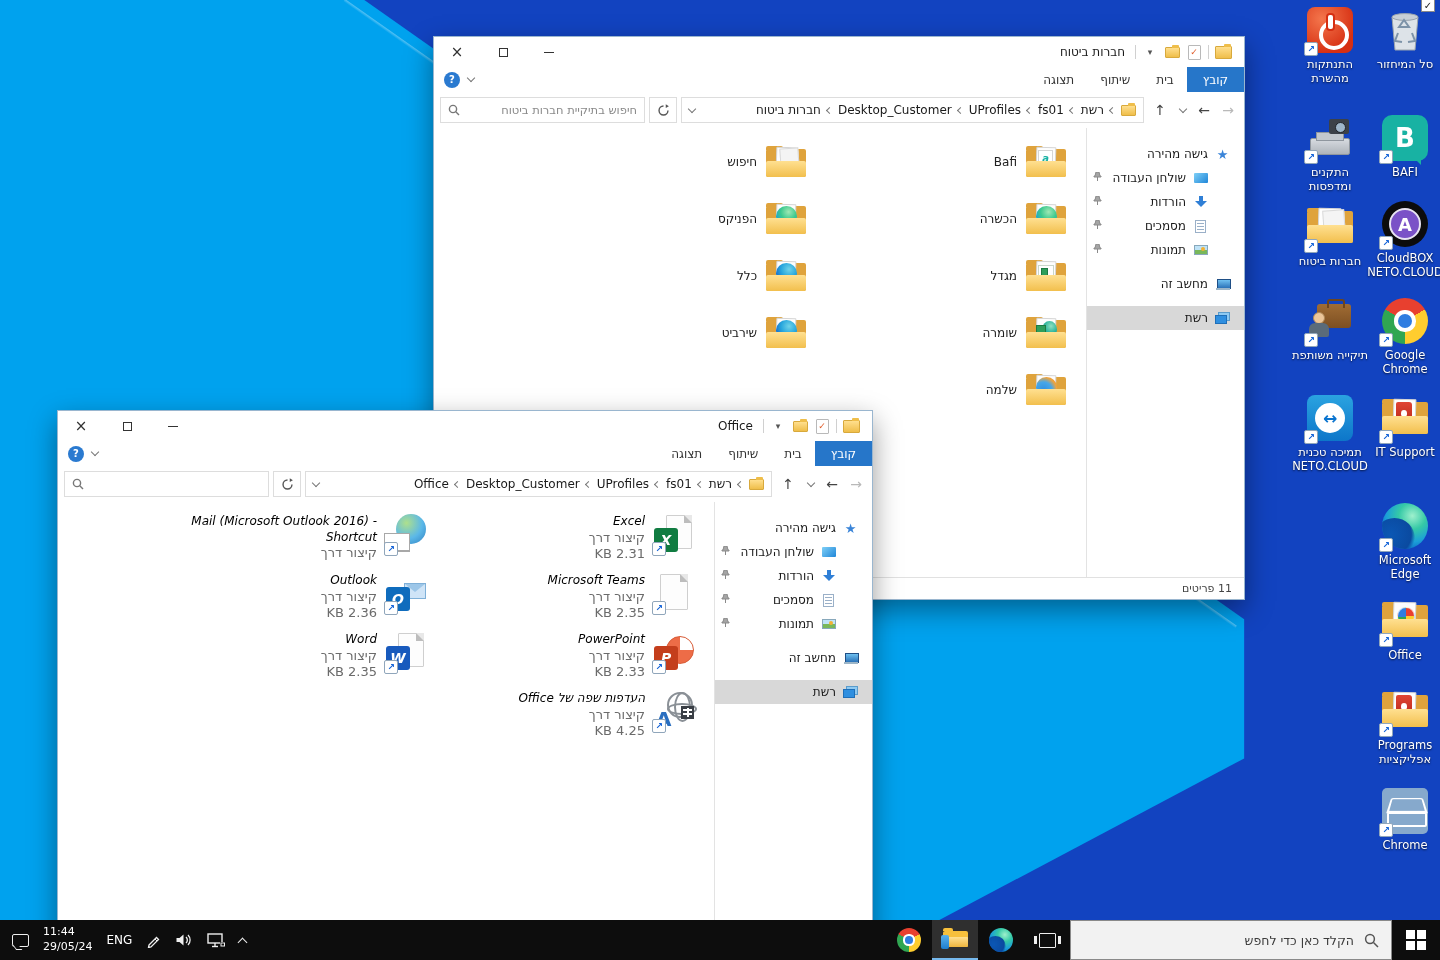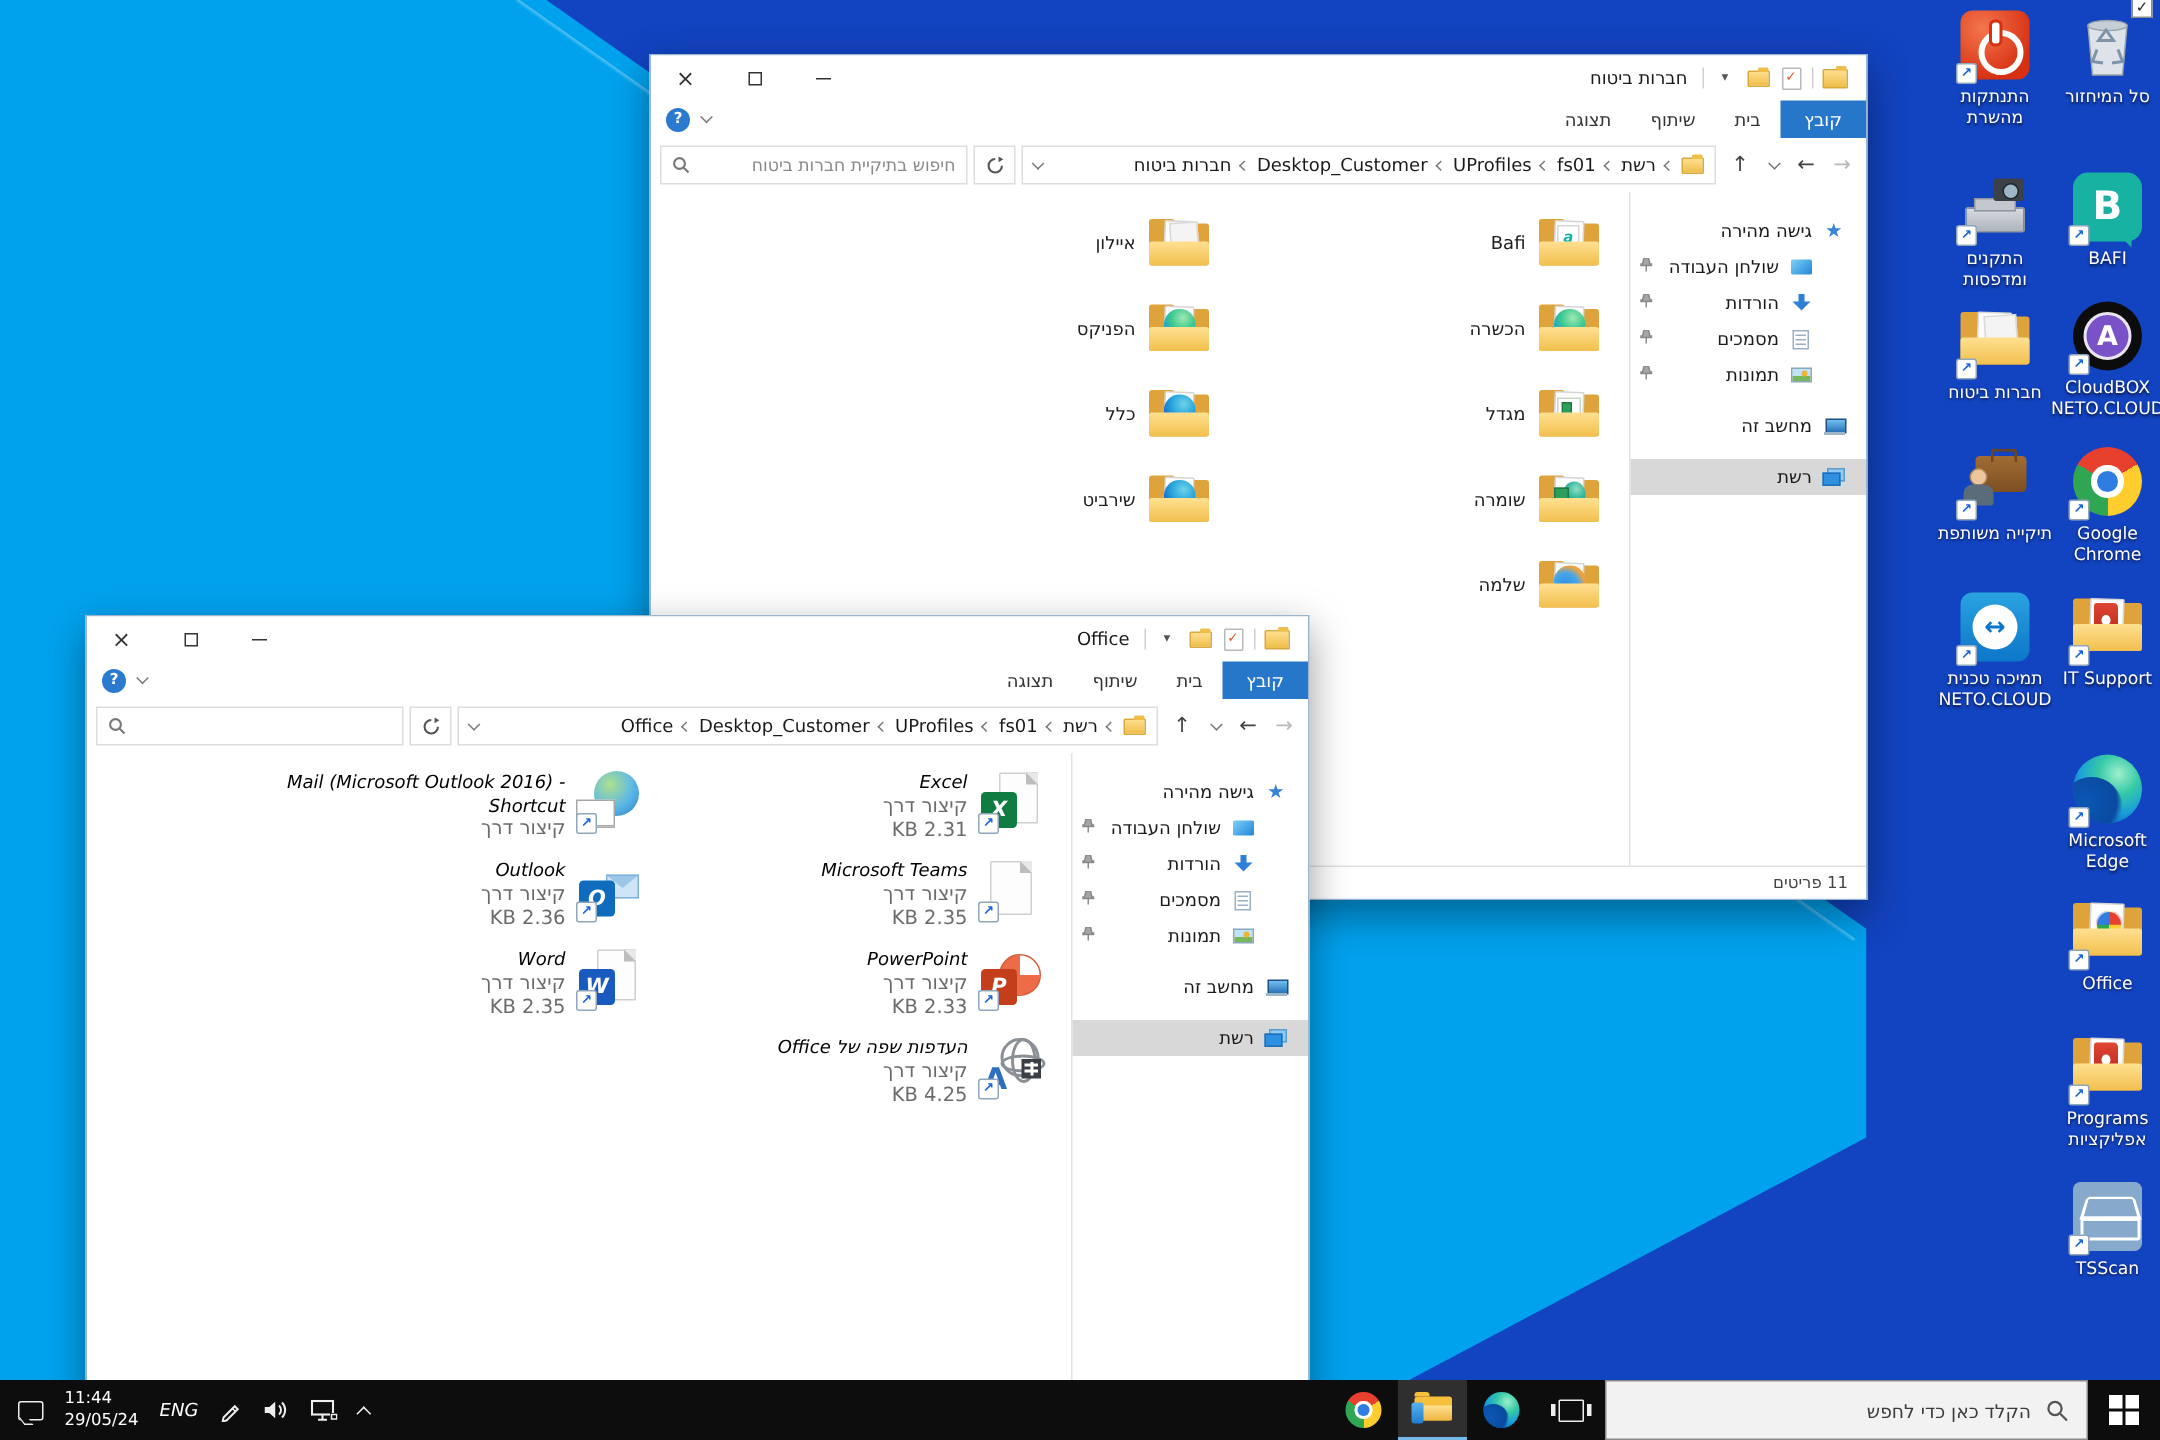--- a/index.html
+++ b/index.html
@@ -188,21 +188,21 @@
   .fi-hanzi::after { content:""; position:absolute; left:6px; top:2px; width:1.5px; height:9px; background:#fff; }
 
   .statusbar { height:22px; flex:none; border-top:1px solid #e1e1e1; display:flex; direction:rtl; align-items:center; padding:0 12px; font-size:11px; color:#444; background:#fff; }
 
   
   .taskbar { position:absolute; left:0; bottom:0; width:1440px; height:40px; background:#0d0d0d; display:flex; align-items:stretch; z-index:100; }
   .tray { display:flex; align-items:center; gap:14px; padding:0 12px; }
   .tray-bubble { width:17px; height:13px; border:1.4px solid #eee; border-radius:2px; position:relative; }
   .tray-bubble::after { content:""; position:absolute; left:1px; bottom:-4px; width:5px; height:5px; background:#0d0d0d; border-left:1.4px solid #eee; border-bottom:1.4px solid #eee; transform:skewX(38deg); }
   .clock { display:flex; flex-direction:column; color:#fff; font-size:11px; line-height:1.35; }
-  .lang { color:#fff; font-size:12px;font-style:italic; }
+  .lang { color:#fff; font-size:12px; }
   .chevup { width:7px; height:7px; border:solid #eee; border-width:0 1.6px 1.6px 0; transform:rotate(-135deg); margin-top:4px; }
   .tb-spacer { flex:1; }
   .tbtn { width:46px; display:flex; align-items:center; justify-content:center; }
   .tbtn.active { background:rgba(255,255,255,.14); border-bottom:2px solid #76b9ed; }
   .chrome-mini { width:24px; height:24px; }
   .chrome-mini::after { inset:27%; } .chrome-mini::before { inset:34%; }
   .edge-mini { width:24px; height:24px; }
   .tb-folder { position:relative; width:25px; height:20px; }
   .tb-folder .bk { position:absolute; inset:2px 0 2px 0; background:#f7c03c; border-radius:2px; }
   .tb-folder .bk::before { content:""; position:absolute; top:-3px; left:0; width:10px; height:3px; background:#f7c03c; border-radius:2px 2px 0 0; }
@@ -366,21 +366,21 @@
       <span class="scut">↗</span>
       </div>
     <div class="dlabel">Programs אפליקציות</div>
   </div>
 
   <div class="dicon" style="left:1366px;top:787px">
     <div class="dimg">
         <div class="tile-art tsscan-tile"></div>
       <span class="scut">↗</span>
       </div>
-    <div class="dlabel">TSScan</div>
+    <div class="dlabel">Chrome</div>
   </div>
 
   <div class="window" style="left:433px;top:36px;width:812px;height:564px;z-index:10">
     <div class="titlebar">
       <div class="controls">
         <span class="ctl close">×</span>
         <span class="ctl">
             <span class="maxbox"></span>
           </span>
         <span class="ctl">
@@ -554,21 +554,21 @@
           </div>
         </div>
         <div class="fcol w1">
           <div class="tile">
             <span class="ffolder">
                 <i class="fback"></i>
                 <i class="fpaper"></i>
                 <i class="fpaper2"></i>
                 <i class="ffront"></i>
               </span>
-            <div class="tlabel">איילון</div>
+            <div class="tlabel">חיפוש</div>
           </div>
           <div class="tile">
             <span class="ffolder">
                 <i class="fback"></i>
                 <i class="fpaper"></i>
                 <i class="fglyph g-edgegreen"></i>
                 <i class="ffront"></i>
               </span>
             <div class="tlabel">הפניקס</div>
           </div>

